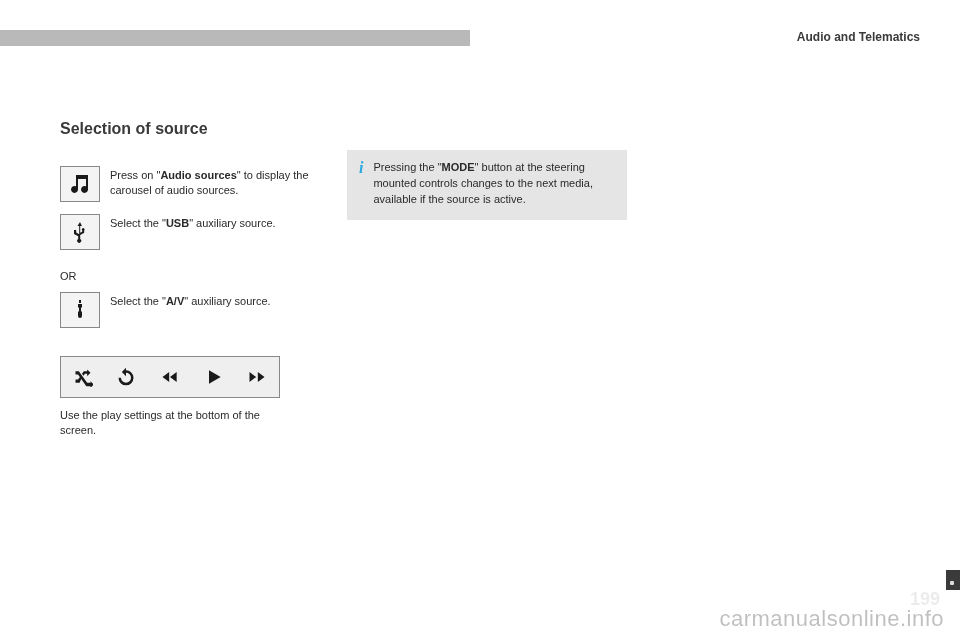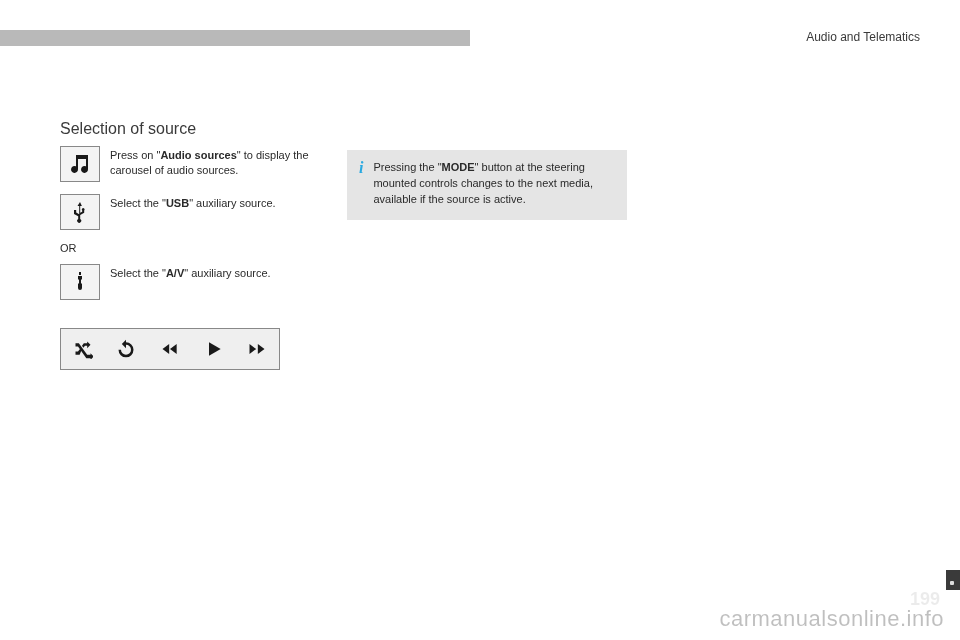--- a/index.html
+++ b/index.html
@@ -17,34 +17,34 @@
       left: 0;
       width: 470px;
       height: 16px;
       background: #b9b9b9;
     }
     .header-title {
       position: absolute;
       top: 30px;
       right: 40px;
       font-size: 12px;
-      font-weight: normal;
+      font-weight: bold;
       color: #3a3a3a;
     }
     .content {
       position: absolute;
       top: 120px;
       left: 60px;
       right: 60px;
     }
     .section-title {
       font-size: 16px;
-      font-weight: normal;
+      font-weight: bold;
       color: #3a3a3a;
-      margin-bottom: 8px;
+      margin-bottom: 28px;
     }
     .row {
       display: flex;
       align-items: flex-start;
       margin-bottom: 12px;
     }
     .icon-box {
       width: 40px;
       height: 36px;
       border: 1px solid #888;
@@ -59,21 +59,21 @@
     .row-text {
       font-size: 11px;
       color: #2a2a2a;
       line-height: 1.35;
       padding-top: 2px;
       max-width: 210px;
     }
     .or-text {
       font-size: 11px;
       color: #2a2a2a;
-      margin: 12px 0 10px 0;
+      margin: 20px 0 10px 0;
     }
     .play-controls {
       width: 220px;
       height: 42px;
       border: 1px solid #888;
       background: #efefef;
       display: flex;
       align-items: center;
       justify-content: space-around;
       margin-top: 28px;
@@ -215,20 +215,21 @@
           <path d="M6 4l14 8-14 8V4z"></path>
         </svg>
     </div>
     <div class="ctrl">
       <svg viewBox="0 0 24 24">
           <path d="M13 6v12l8-6-8-6zM3 6v12l8-6-8-6z"></path>
         </svg>
     </div>
   </div>
 
+  <div class="caption">Use the play settings at the bottom of the screen.</div>
 </div>
 
 <div class="info-box">
   <div class="info-i">i</div>
   <div class="info-text">
     <span>Pressing the "</span><span class="bold">MODE</span><span>" button at the steering mounted controls changes to the next media, available if the source is active.</span>
   </div>
 </div>
 
 <div class="edge-tab"></div>

